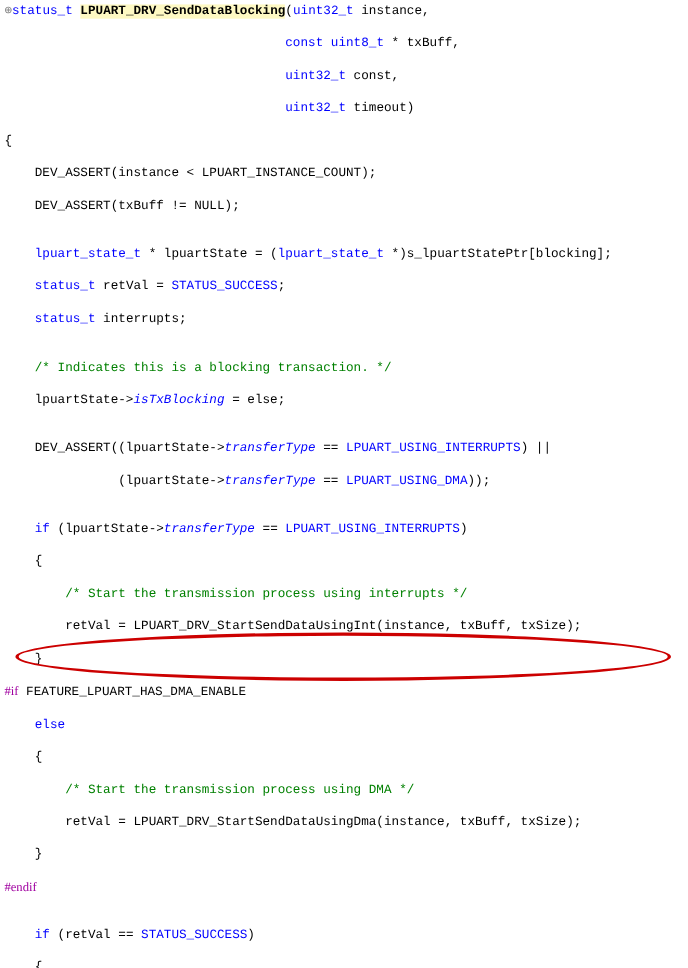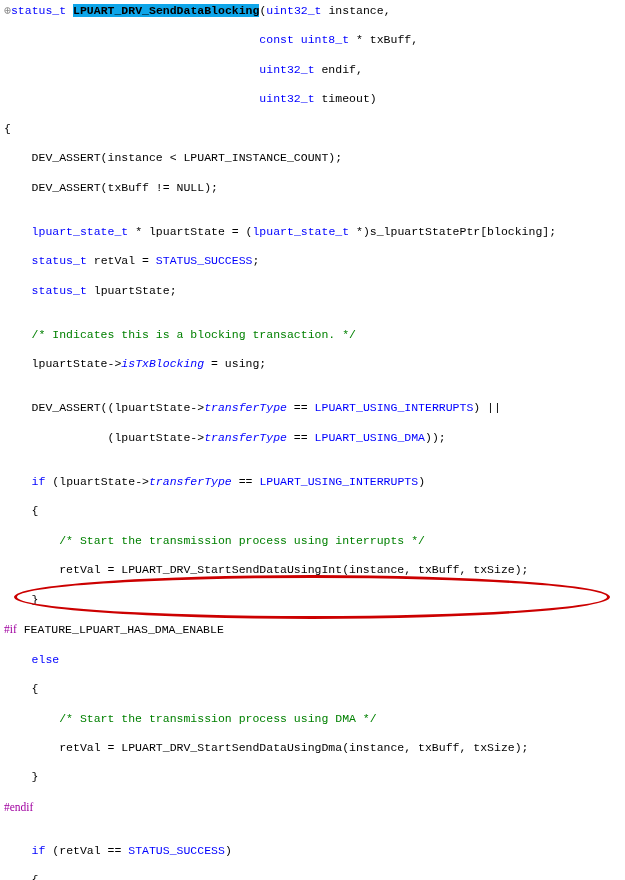--- a/index.html
+++ b/index.html
@@ -13,21 +13,21 @@
     width: 625px;
     box-sizing: border-box;
     position: relative;
   }
   pre {
     margin: 0;
     white-space: pre;
     font-family: inherit;
   }
   .kw   { color: #0000ff; }
-  .fnhl { background: #0ea5e9; font-weight: bold; }
+  .fnhl { background: #fef9c3; font-weight: bold; }
   .comm { color: #008000; }
   .macro{ color: #a000a0; font-family: Liberation Serif, serif; }
   .mem  { color: #0000ff; font-style: italic; }          
   .enum { color: #0000ff; }
   .dim  { color: #888; }
   .line { display: block; position: relative; }
   .circ {
     position: absolute;
     border: 3px solid #cc0000;
     border-radius: 50% / 50%;
@@ -36,32 +36,32 @@
     left: 14px;
     top: 575px;
     pointer-events: none;
   }
 </style>
 </head>
 <body>
 
 <pre><span class="line"><span class="dim">⊕</span><span class="kw">status_t</span> <span class="fnhl">LPUART_DRV_SendDataBlocking</span>(<span class="kw">uint32_t</span> <span>instance,</span></span>
 <span class="line">                                     <span class="kw">const</span> <span class="kw">uint8_t</span> <span>* txBuff,</span></span>
-<span class="line">                                     <span class="kw">uint32_t</span> <span>endif,</span></span>
+<span class="line">                                     <span class="kw">uint32_t</span> <span>const,</span></span>
 <span class="line">                                     <span class="kw">uint32_t</span> <span>timeout)</span></span>
 <span class="line">{</span>
 <span class="line">    DEV_ASSERT(instance &lt; LPUART_INSTANCE_COUNT);</span>
 <span class="line">    DEV_ASSERT(txBuff != NULL);</span>
 <span class="line"></span>
 <span class="line"><span>    </span><span class="kw">lpuart_state_t</span><span> * lpuartState = (</span><span class="kw">lpuart_state_t</span><span> *)s_lpuartStatePtr[blocking];</span></span>
 <span class="line"><span>    </span><span class="kw">status_t</span><span> retVal = </span><span class="enum">STATUS_SUCCESS</span><span>;</span></span>
-<span class="line"><span>    </span><span class="kw">status_t</span><span> lpuartState;</span></span>
+<span class="line"><span>    </span><span class="kw">status_t</span><span> interrupts;</span></span>
 <span class="line"></span>
 <span class="line comm">    /* Indicates this is a blocking transaction. */</span>
-<span class="line"><span>    lpuartState-&gt;</span><span class="mem">isTxBlocking</span><span> = using;</span></span>
+<span class="line"><span>    lpuartState-&gt;</span><span class="mem">isTxBlocking</span><span> = else;</span></span>
 <span class="line"></span>
 <span class="line"><span>    DEV_ASSERT((lpuartState-&gt;</span><span class="mem">transferType</span><span> == </span><span class="enum">LPUART_USING_INTERRUPTS</span><span>) ||</span></span>
 <span class="line"><span>               (lpuartState-&gt;</span><span class="mem">transferType</span><span> == </span><span class="enum">LPUART_USING_DMA</span><span>));</span></span>
 <span class="line"></span>
 <span class="line"><span>    </span><span class="kw">if</span><span> (lpuartState-&gt;</span><span class="mem">transferType</span><span> == </span><span class="enum">LPUART_USING_INTERRUPTS</span><span>)</span></span>
 <span class="line">    {</span>
 <span class="line comm">        /* Start the transmission process using interrupts */</span>
 <span class="line">        retVal = LPUART_DRV_StartSendDataUsingInt(instance, txBuff, txSize);</span>
 <span class="line">    }</span>
 <span class="line"><span class="macro">#if</span><span> FEATURE_LPUART_HAS_DMA_ENABLE</span></span>

